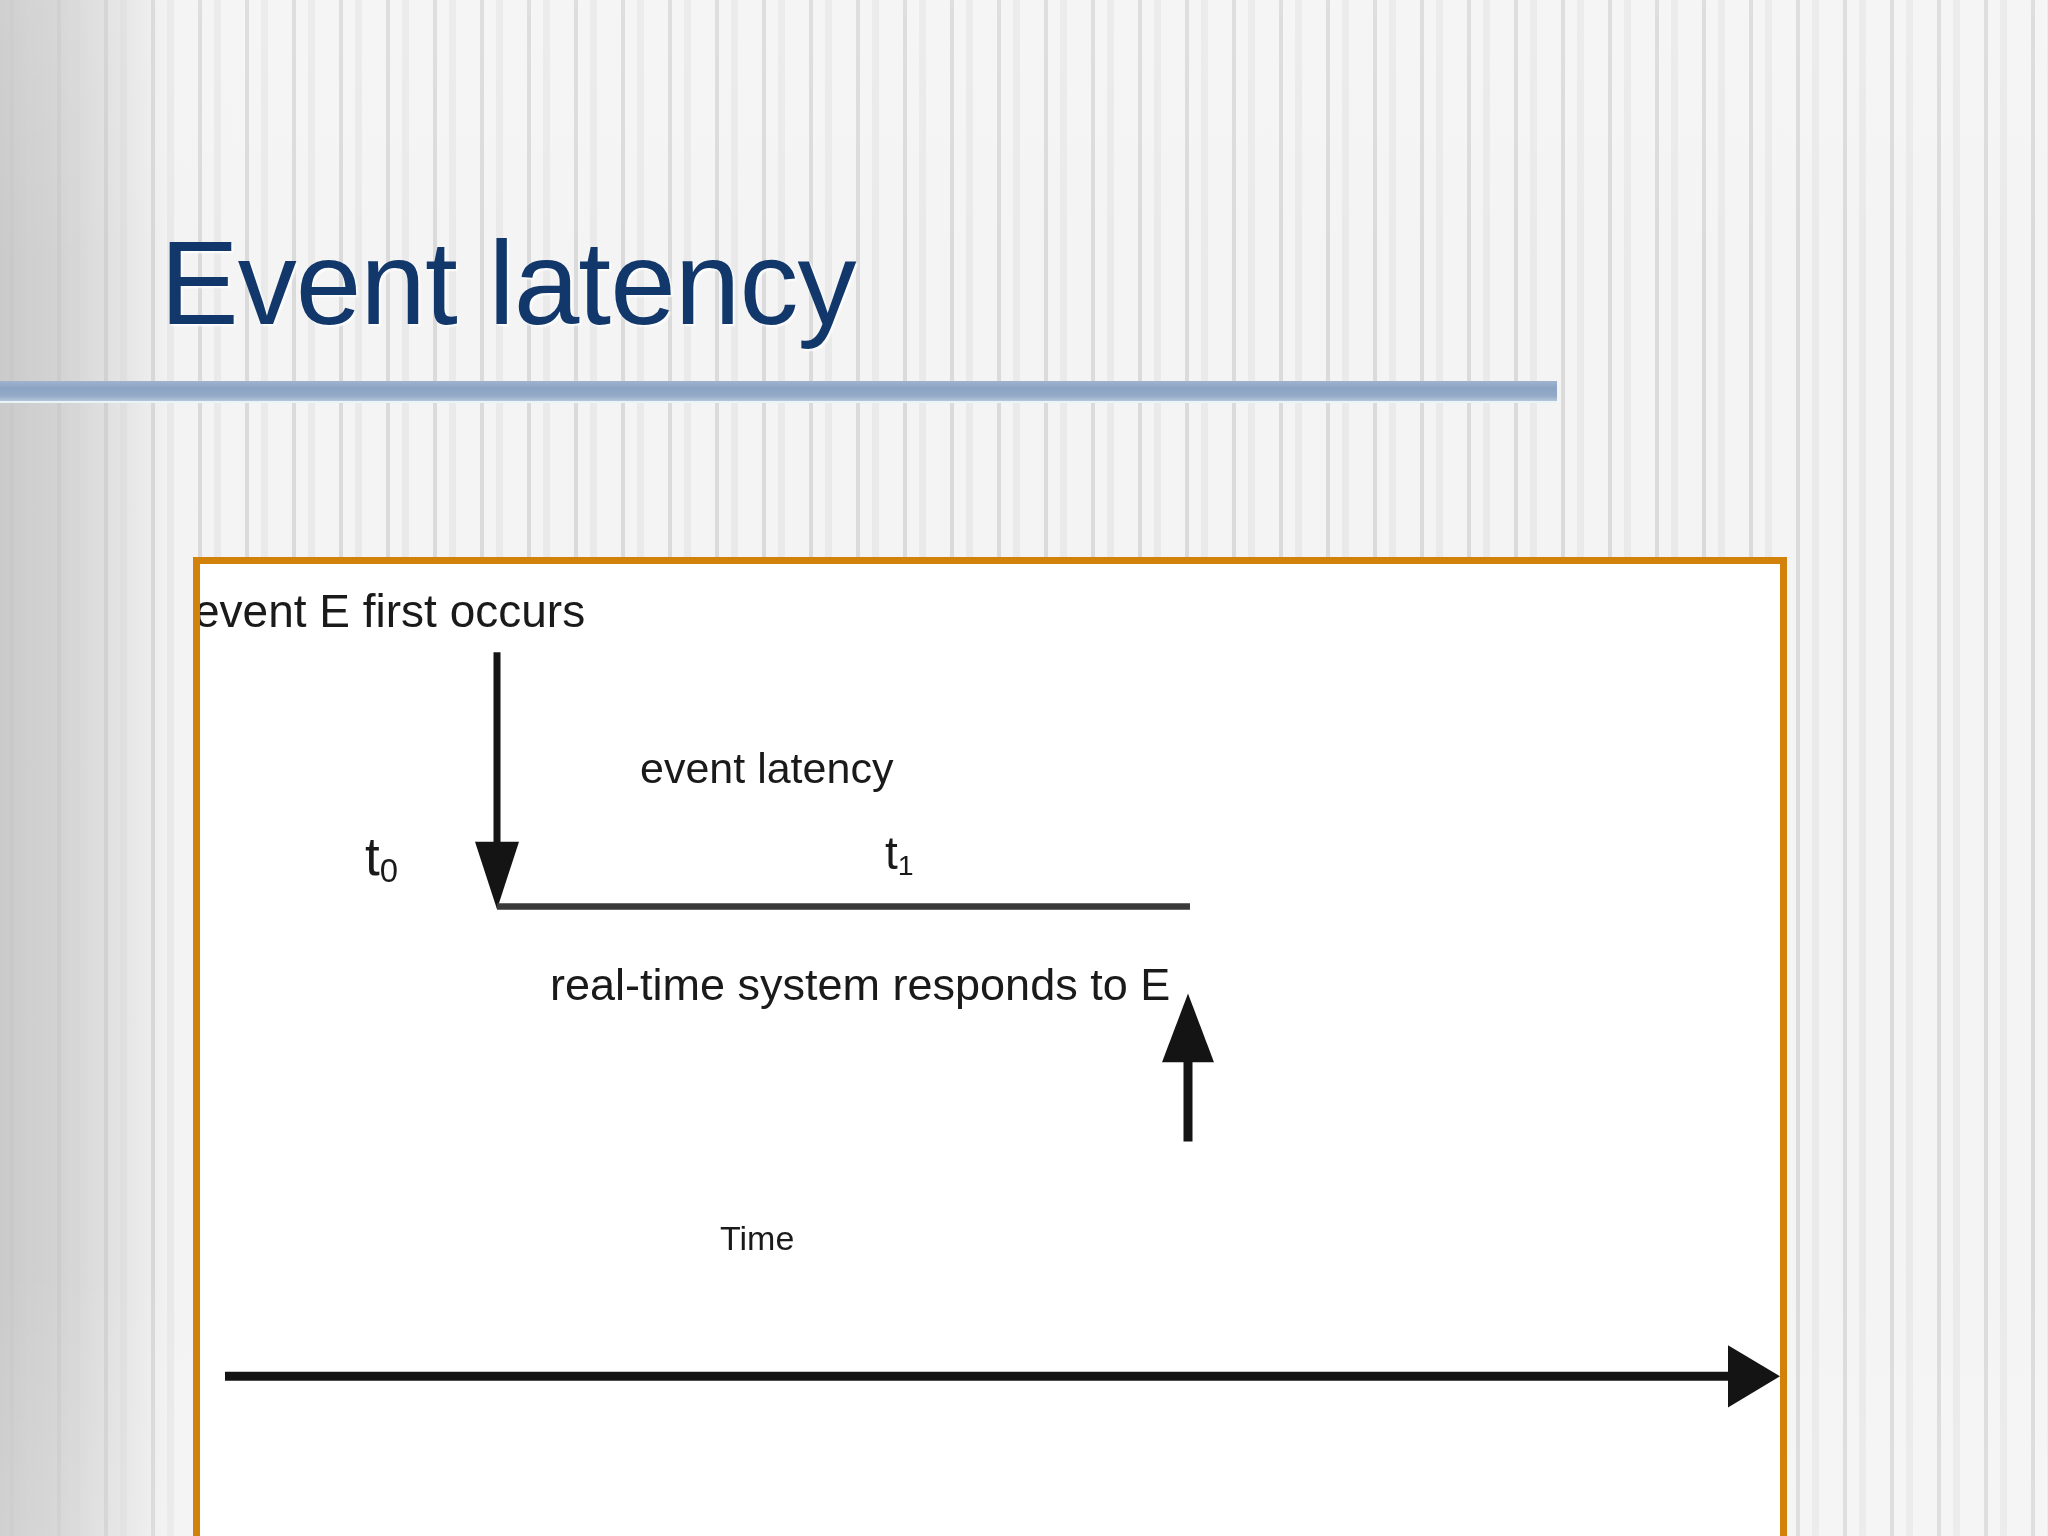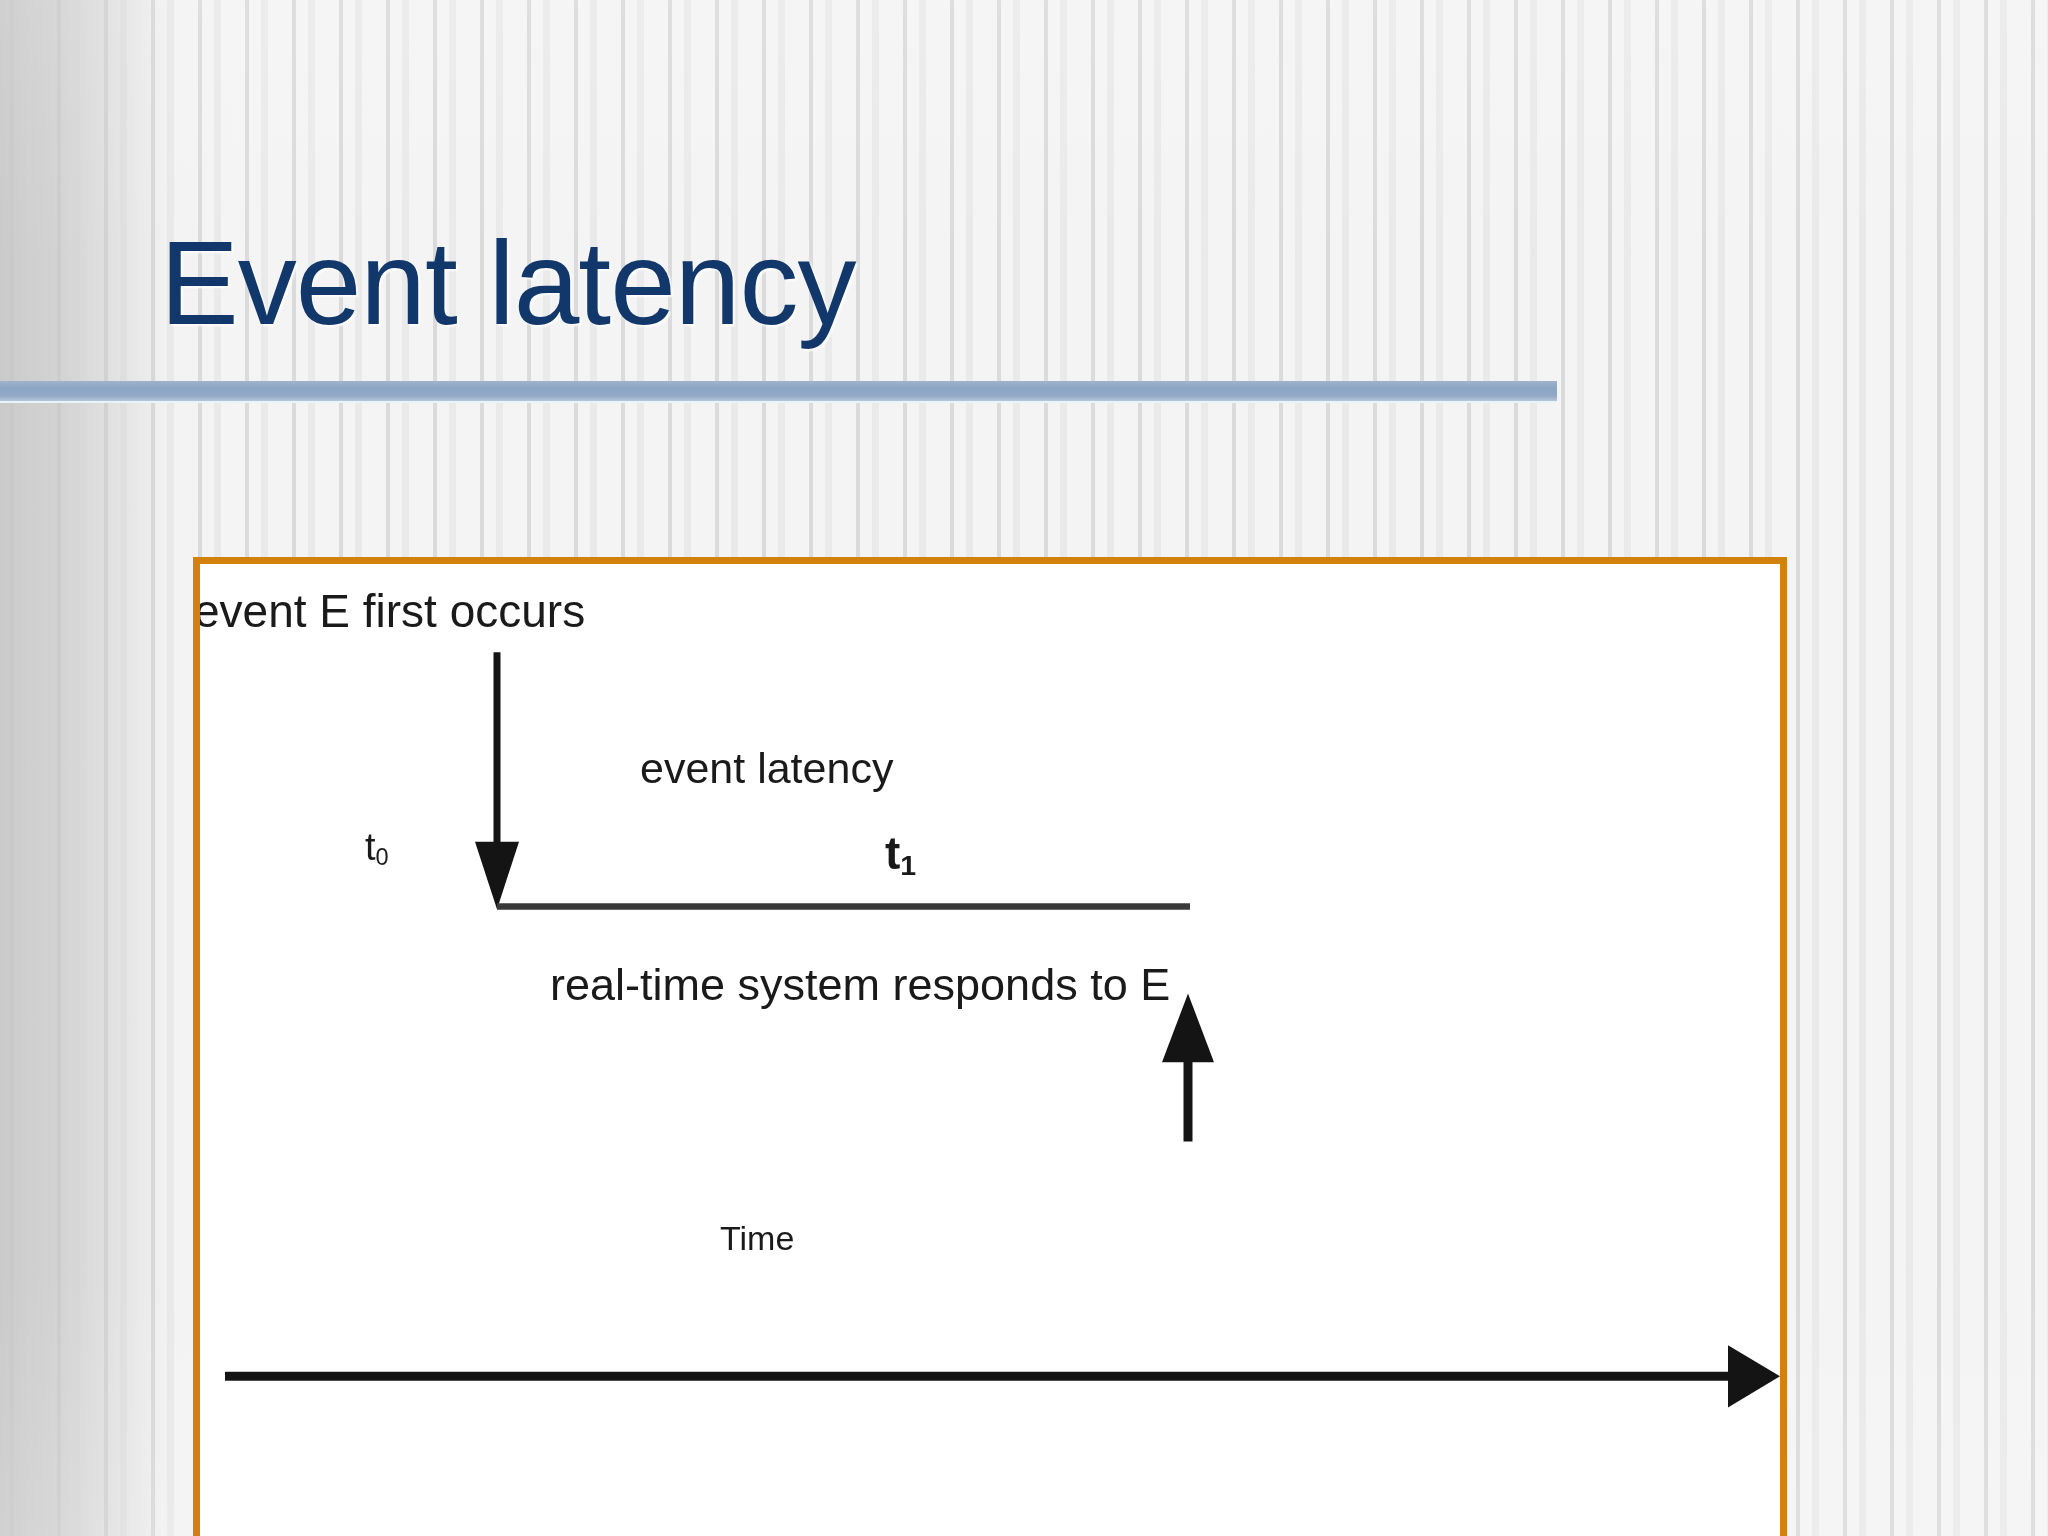--- a/index.html
+++ b/index.html
@@ -122,27 +122,26 @@
     font-size: 46px;
   }
   .lbl-event-latency {
     left: 440px;
     top: 180px;
     font-size: 43px;
   }
   .lbl-t0 {
     left: 165px;
     top: 262px;
-    font-size: 38px;
+    font-size: 53px;
   }
   .lbl-t1 {
     left: 685px;
     top: 262px;
     font-size: 46px;
-    font-weight: bold;
   }
   .lbl-responds {
     left: 350px;
     top: 395px;
     font-size: 45px;
   }
   .lbl-time {
     left: 520px;
     top: 655px;
     font-size: 34px;

